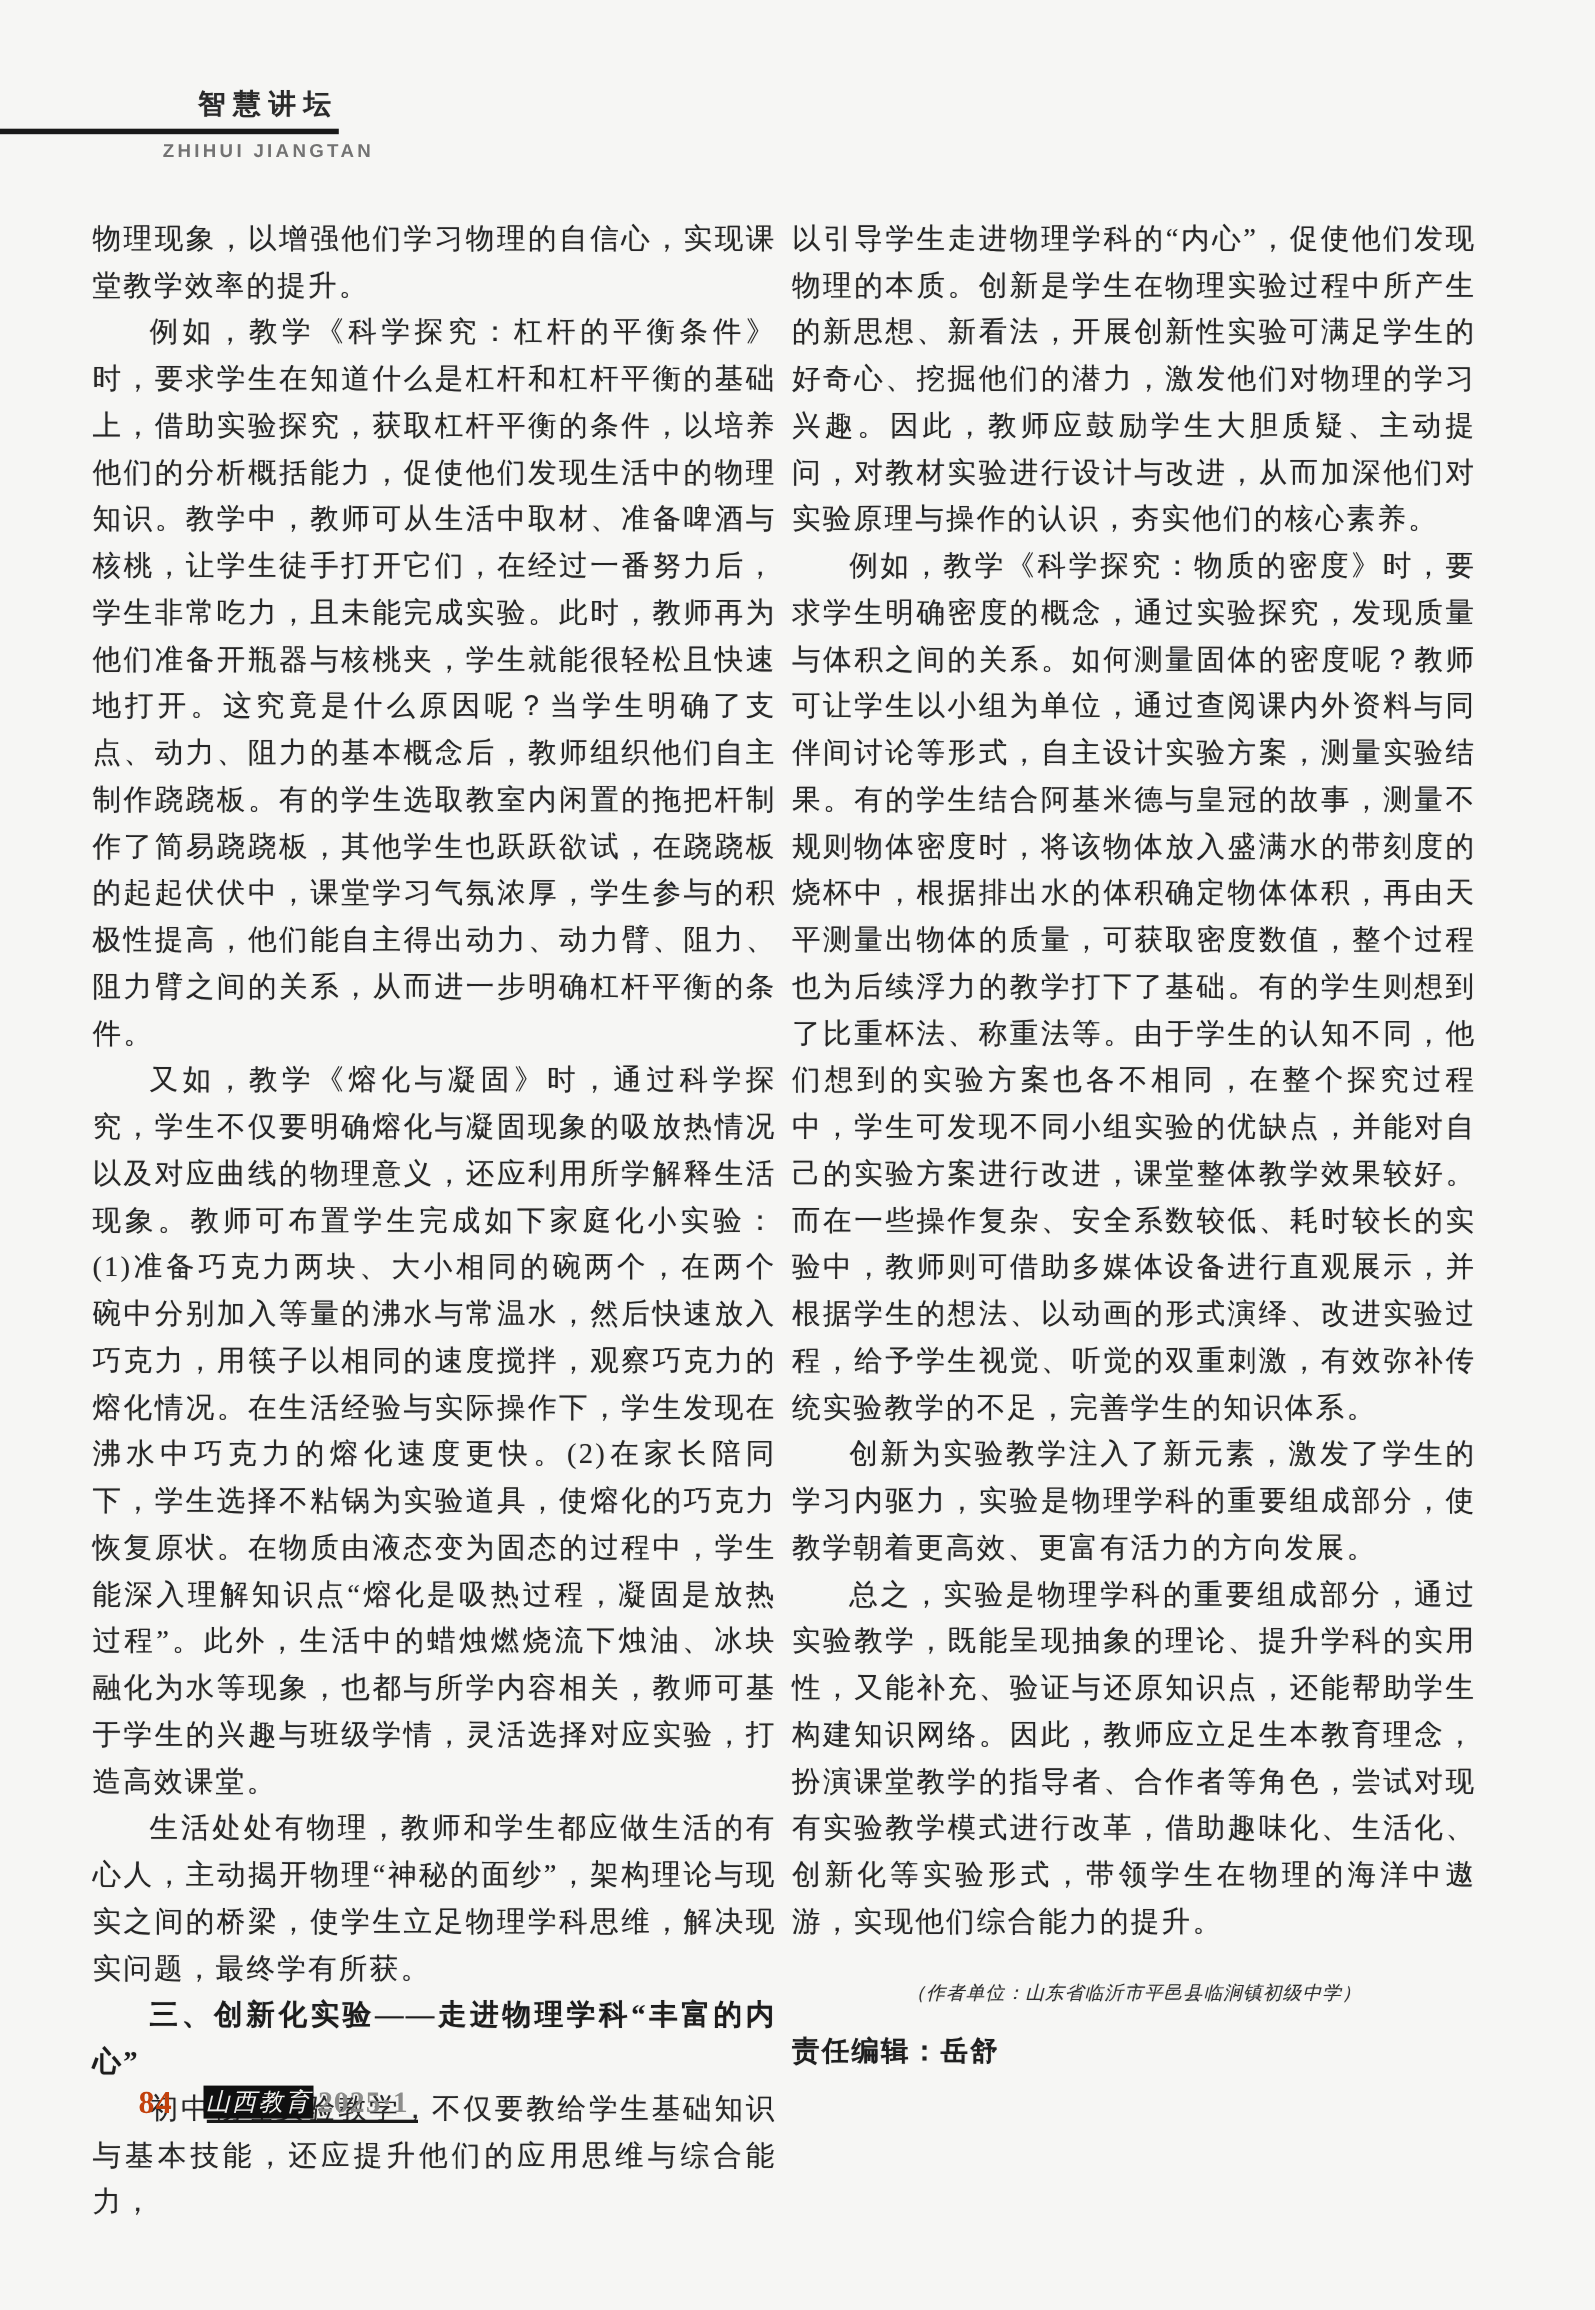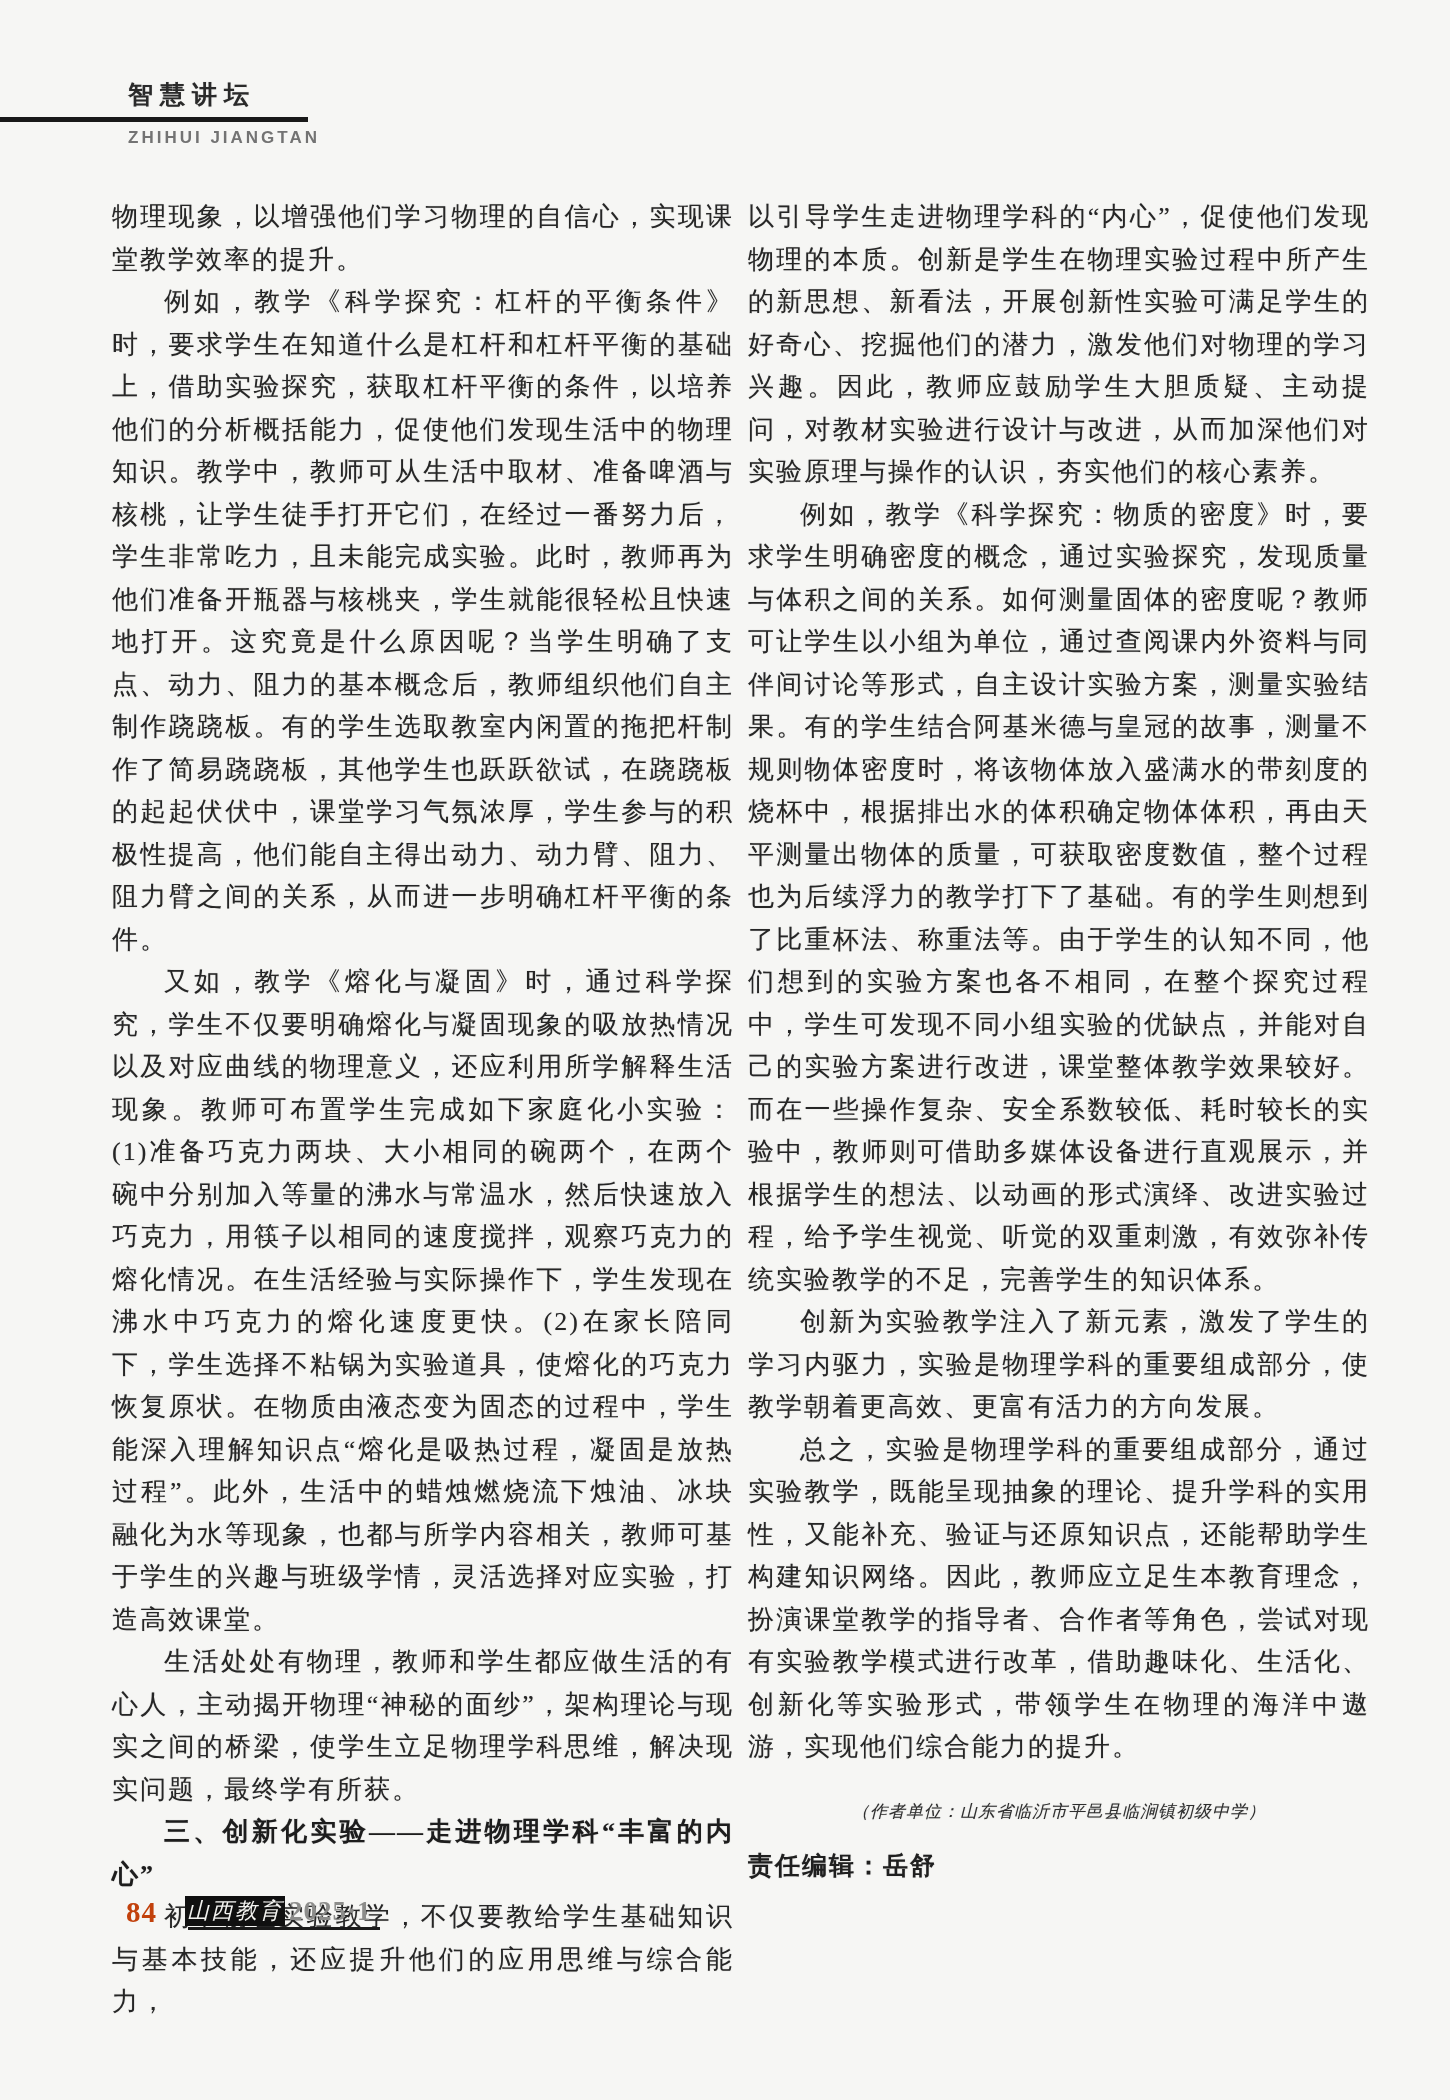--- a/index.html
+++ b/index.html
@@ -3,34 +3,34 @@
 <meta charset="utf-8">
 <style>
   html,body{margin:0;padding:0;}
   body{
     width:1450px;height:2100px;position:relative;
     background:#f6f6f4;
     font-family:"Liberation Serif","DejaVu Serif",serif;
     color:#242424;overflow:hidden;
   }
   
-  .header{position:absolute;left:0;top:78px;width:360px;}
+  .header{position:absolute;left:0;top:78px;width:360px;text-align:center;}
   .header-title{
     margin-left:128px;font-size:25px;font-weight:600;letter-spacing:7px;
     color:#2a2a2a;text-shadow:0 0 1px rgba(0,0,0,.25);
   }
   .header-rule{margin-top:6px;width:308px;height:5px;background:#191919;}
   .header-subtitle{
     margin-left:128px;margin-top:6px;
     font-family:"Liberation Sans","DejaVu Sans",sans-serif;
     font-size:17px;letter-spacing:3px;color:#737373;font-weight:600;
   }
   
   .columns{
-    position:absolute;top:196px;left:112px;width:1258px;
+    position:absolute;top:196px;left:84px;width:1258px;
     display:flex;gap:14px;
   }
   .col{flex:1 1 0;min-width:0;}
   .blk{
     margin:0;font-size:26px;line-height:42.5px;letter-spacing:2px;
     text-align:justify;text-indent:2em;
     color:#262626;text-shadow:0 0 1px rgba(20,20,20,.3);
   }
   .blk-continuation{text-indent:0;}
   .blk-heading{font-weight:bold;color:#1d1d1d;}

